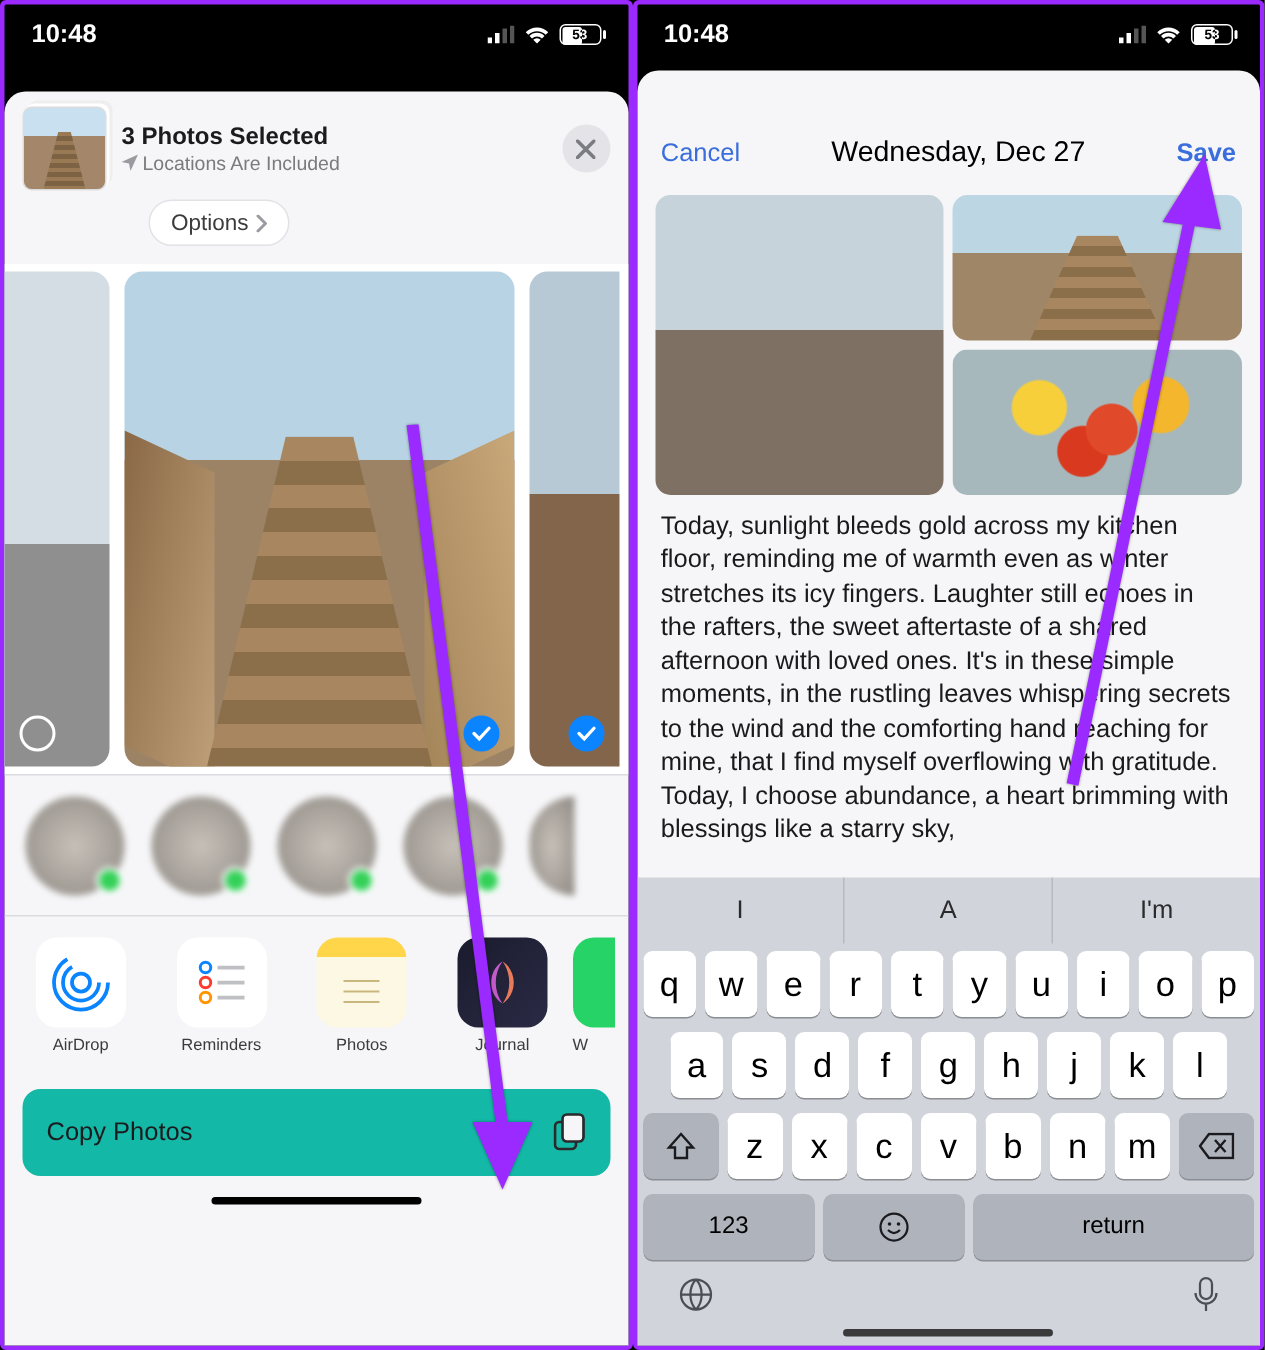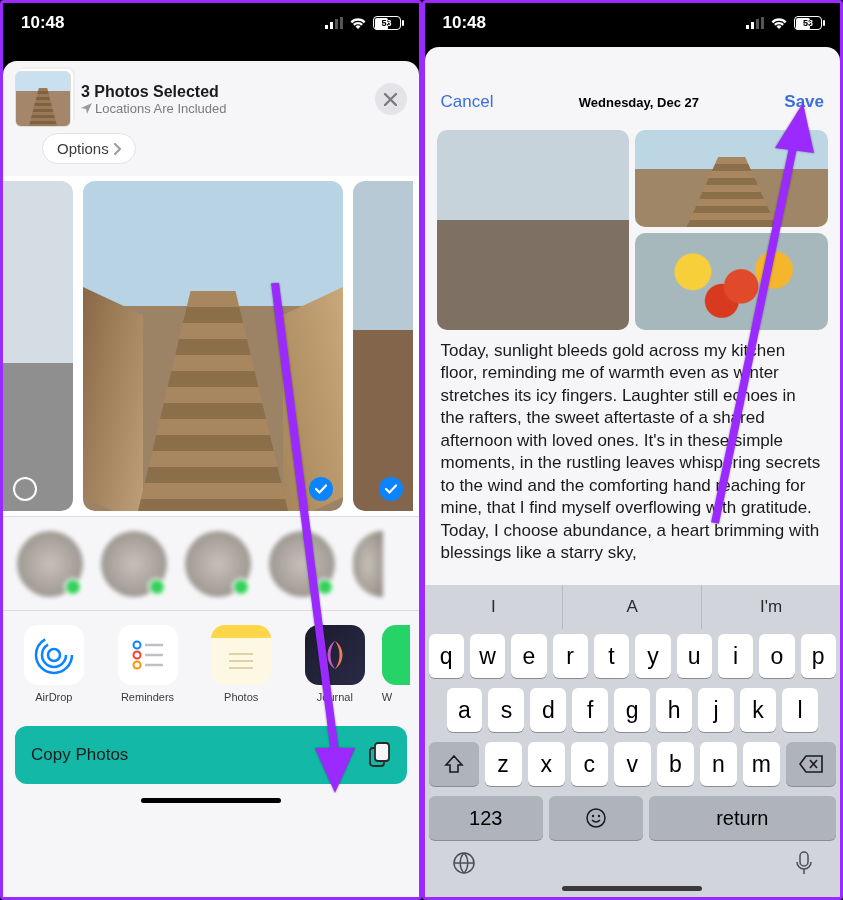--- a/index.html
+++ b/index.html
@@ -17,21 +17,21 @@
 
 
 .sheet{background:var(--panel);border-radius:14px 14px 0 0;margin-top:18px;flex:1;display:flex;flex-direction:column;overflow:hidden;}
 .sheet-head{display:flex;align-items:center;gap:10px;padding:10px 12px;}
 .thumb{width:56px;height:56px;border-radius:6px;background:linear-gradient(#c8e0f0 35%, #a4876a 35%);border:1px solid #ddd;box-shadow:2px -2px #fff,4px -4px #eee;position:relative;overflow:hidden;}
 .thumb .stairs{position:absolute;bottom:0;left:50%;transform:translateX(-50%);width:28px;height:38px;background:repeating-linear-gradient(#9a7a55 0 3px,#7d6344 3px 6px);clip-path:polygon(35% 0,65% 0,100% 100%,0 100%);}
 .sheet-titles{flex:1;}
 .sheet-title{font-weight:600;font-size:16px;color:var(--text);}
 .sheet-sub{font-size:13px;color:var(--muted);display:flex;align-items:center;gap:3px;}
 .close-btn{width:32px;height:32px;background:#E4E4E8;border-radius:16px;display:flex;align-items:center;justify-content:center;color:#7b7b82;font-weight:700;}
-.options-row{padding:0 12px 12px 39px;margin-top:-4px;}
+.options-row{padding:0 12px 12px 96px;margin-top:-4px;}
 .opt-btn{background:#fff;border:1px solid #E2E2E6;border-radius:16px;padding:6px 14px;font-size:15px;color:#3c3c3e;display:inline-flex;align-items:center;gap:4px;}
 .filmstrip{height:340px;background:#fff;display:flex;align-items:center;gap:10px;padding:0 0;overflow:hidden;}
 .photo{border-radius:12px;background:#cbd5dd;position:relative;overflow:hidden;}
 .p-left{width:70px;height:330px;border-radius:0 12px 12px 0;background:linear-gradient(#d4dde3 55%,#8f8f8f 55%);} 
 .p-main{width:260px;height:330px;background:linear-gradient(#b8d4e4 38%,#9c8366 38%);} 
 .p-main .stairs{position:absolute;bottom:0;left:50%;transform:translateX(-50%);width:150px;height:220px;background:repeating-linear-gradient(#a8865f 0 16px,#8b6e4a 16px 32px);clip-path:polygon(35% 0,65% 0,100% 100%,0 100%);}
 .p-main .wall-l{position:absolute;left:0;bottom:0;width:60px;height:210px;background:linear-gradient(100deg,#8a6846,#bfa079);transform:skewY(25deg);transform-origin:bottom;}
 .p-main .wall-r{position:absolute;right:0;bottom:0;width:60px;height:210px;background:linear-gradient(-100deg,#c9a87a,#a38459);transform:skewY(-25deg);transform-origin:bottom;}
 .p-right{width:60px;height:330px;border-radius:12px 0 0 12px;background:linear-gradient(#b6c9d4 45%,#83654c 45%);} 
 .chk{position:absolute;bottom:10px;right:10px;width:24px;height:24px;border-radius:50%;background:#0A84FF;display:flex;align-items:center;justify-content:center;}
@@ -43,42 +43,42 @@
 .apps{height:106px;display:flex;align-items:center;gap:0;padding:0 4px;border-top:0.5px solid var(--border);}
 .app{flex:1;display:flex;flex-direction:column;align-items:center;gap:6px;font-size:11px;color:#3b3b3e;}
 .app-icon{width:60px;height:60px;border-radius:14px;display:flex;align-items:center;justify-content:center;}
 .action-card{margin:10px 12px;background:#14b8a6;border-radius:12px;padding:16px 16px;font-size:17px;color:var(--text);display:flex;justify-content:space-between;align-items:center;}
 .homebar{height:5px;width:140px;background:#000;border-radius:3px;margin:4px auto 6px;}
 
 
 .journal{flex:1;background:var(--panel);border-radius:14px 14px 0 0;margin-top:4px;display:flex;flex-direction:column;overflow:hidden;}
 .nav{height:48px;display:flex;align-items:center;justify-content:space-between;padding:0 16px;margin-top:31px;}
 .nav-btn{font-size:17px;color:var(--link-blue);}
-.nav-title{font-size:13px;font-weight:700;}
+.nav-title{font-size:19px;font-weight:400;}
 .save{font-weight:700;}
 .collage{margin:4px 12px 10px;display:grid;grid-template-columns:1fr 1fr;grid-template-rows:1fr 1fr;gap:6px;height:200px;}
 .cg{border-radius:10px;overflow:hidden;position:relative;}
 .cg1{grid-row:1/3;background:linear-gradient(#c7d3da 45%,#7e7062 45%);}
 .cg2{background:linear-gradient(#bdd6e4 40%,#9f8666 40%);}
 .cg2 .ministairs{position:absolute;bottom:0;left:50%;transform:translateX(-50%);width:90px;height:70px;background:repeating-linear-gradient(#a8865f 0 7px,#8b6e4a 7px 14px);clip-path:polygon(35% 0,65% 0,100% 100%,0 100%);}
 .cg3{background:radial-gradient(circle at 30% 40%,#f7cf3a 12%,transparent 13%),radial-gradient(circle at 55% 55%,#e04a2a 14%,transparent 15%),radial-gradient(circle at 72% 38%,#f3b62c 12%,transparent 13%),radial-gradient(circle at 45% 70%,#d93a1f 13%,transparent 14%),#a7b8bc;}
 .entry{flex:1;padding:0 16px;font-size:17px;line-height:1.32;color:#1a1a1a;overflow:hidden;}
 
 
 .kb{background:var(--kb-bg);}
 .sugg{display:flex;height:44px;}
 .sugg span{flex:1;display:flex;align-items:center;justify-content:center;font-size:17px;color:#2b2b2e;border-right:1px solid #b7bbc1;}
 .sugg span:last-child{border-right:none;}
 .krow{display:flex;gap:6px;padding:5px 4px;}
 .key{flex:1;height:44px;background:var(--key-bg);border-radius:6px;box-shadow:0 1px 0 #8A8D92;display:flex;align-items:center;justify-content:center;font-size:23px;}
 .key.sp{background:var(--key-special);}
 .key.wide{flex:1.35;}
 .kr2{padding-left:22px;padding-right:22px;}
 .kb-bot{display:flex;gap:6px;padding:5px 4px 6px;}
-.kb-bot .key{font-size:20px;}
+.kb-bot .key{font-size:16px;}
 .space{flex:4;font-size:16px;}
 .kb-footer{display:flex;justify-content:space-between;padding:4px 26px 6px;color:#4b4e55;}
 
 
 .arrow{position:absolute;pointer-events:none;}
 .arrow svg{filter:drop-shadow(0 0 1px rgba(0,0,0,.4));}
 </style>
 </head>
 <body>
 

